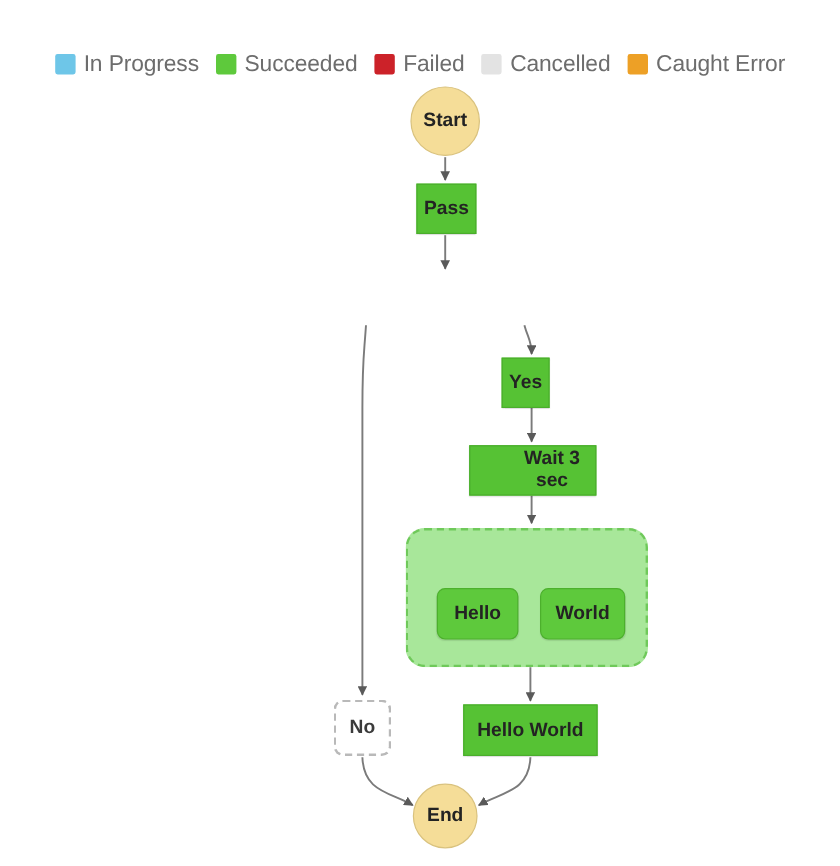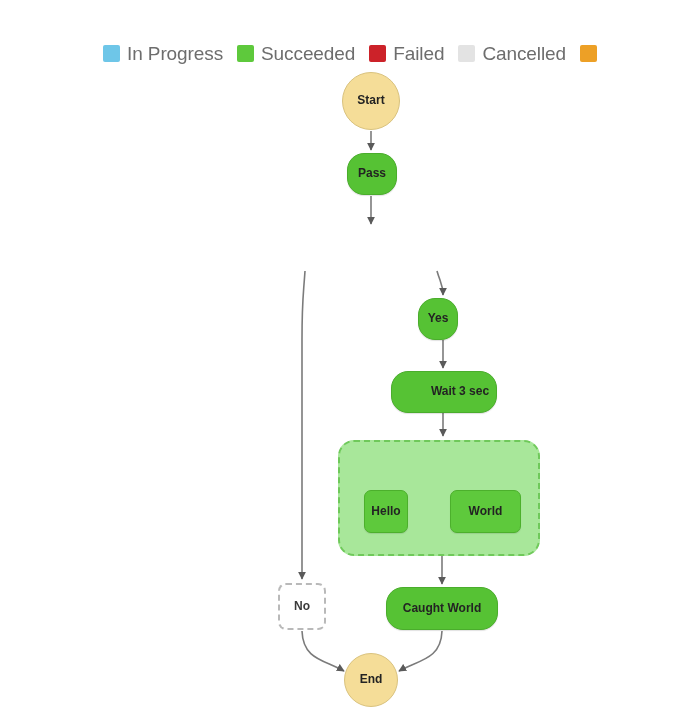--- a/index.html
+++ b/index.html
@@ -64,35 +64,35 @@
     height: 722px;
     pointer-events: none;
   }
 
   .node {
     position: absolute;
     box-sizing: border-box;
     display: flex;
     align-items: center;
     justify-content: center;
-    font-size: 12px;
+    font-size: 16px;
     font-weight: bold;
     color: #232323;
     text-align: center;
     line-height: 1.1;
   }
 
   .node-terminal {
     border-radius: 50%;
     background: #f5dd98;
     border: 1px solid #d9c27e;
   }
 
   .node-task {
-    border-radius: 17px;
+    border-radius: 0;
     background: #56c234;
     border: 1px solid #4aad2c;
     box-shadow: 0 1px 1px rgba(0,0,0,0.12);
   }
 
   .node-skipped {
     border-radius: 8px;
     background: #ffffff;
     border: 2px dashed #b9b9b9;
     color: #3b3b3b;
@@ -133,20 +133,21 @@
     <span class="legend-label">Failed</span>
   </div>
 
   <div class="legend-item">
     <span class="legend-swatch" style="background:#e3e3e3"></span>
     <span class="legend-label">Cancelled</span>
   </div>
 
   <div class="legend-item">
     <span class="legend-swatch" style="background:#eda026"></span>
+    <span class="legend-label">Caught Error</span>
   </div>
 
 </div>
 
 <div id="graph">
 
   <svg id="edges" viewBox="0 0 700 722" width="700" height="722">
     <defs>
       <marker id="arrow" viewBox="0 0 10 10" refX="9" refY="5" markerWidth="5" markerHeight="5" orient="auto-start-reverse">
         <path d="M 0 0 L 10 5 L 0 10 z" fill="#5a5a5a"></path>
@@ -179,33 +180,33 @@
 
 
   <div class="node node-task" style="left:418px; top:298px; width:40px; height:42px;">
     <span>Yes</span>
   </div>
 
   <div class="node node-task" style="left:391px; top:371px; width:106px; height:42px;padding-left:32px;">
     <span>Wait 3 sec</span>
   </div>
 
-  <div class="node node-inner" style="left:364px; top:490px; width:44px; height:43px;">
+  <div class="node node-inner" style="left:364px; top:490px; width:68px; height:43px;">
     <span>Hello</span>
   </div>
 
   <div class="node node-inner" style="left:450px; top:490px; width:71px; height:43px;">
     <span>World</span>
   </div>
 
   <div class="node node-skipped" style="left:278px; top:583px; width:48px; height:47px;">
     <span>No</span>
   </div>
 
   <div class="node node-task" style="left:386px; top:587px; width:112px; height:43px;">
-    <span>Caught World</span>
+    <span>Hello World</span>
   </div>
 
   <div class="node node-terminal" style="left:344px; top:653px; width:54px; height:54px;">
     <span>End</span>
   </div>
 
 </div>
 
 </body></html>

